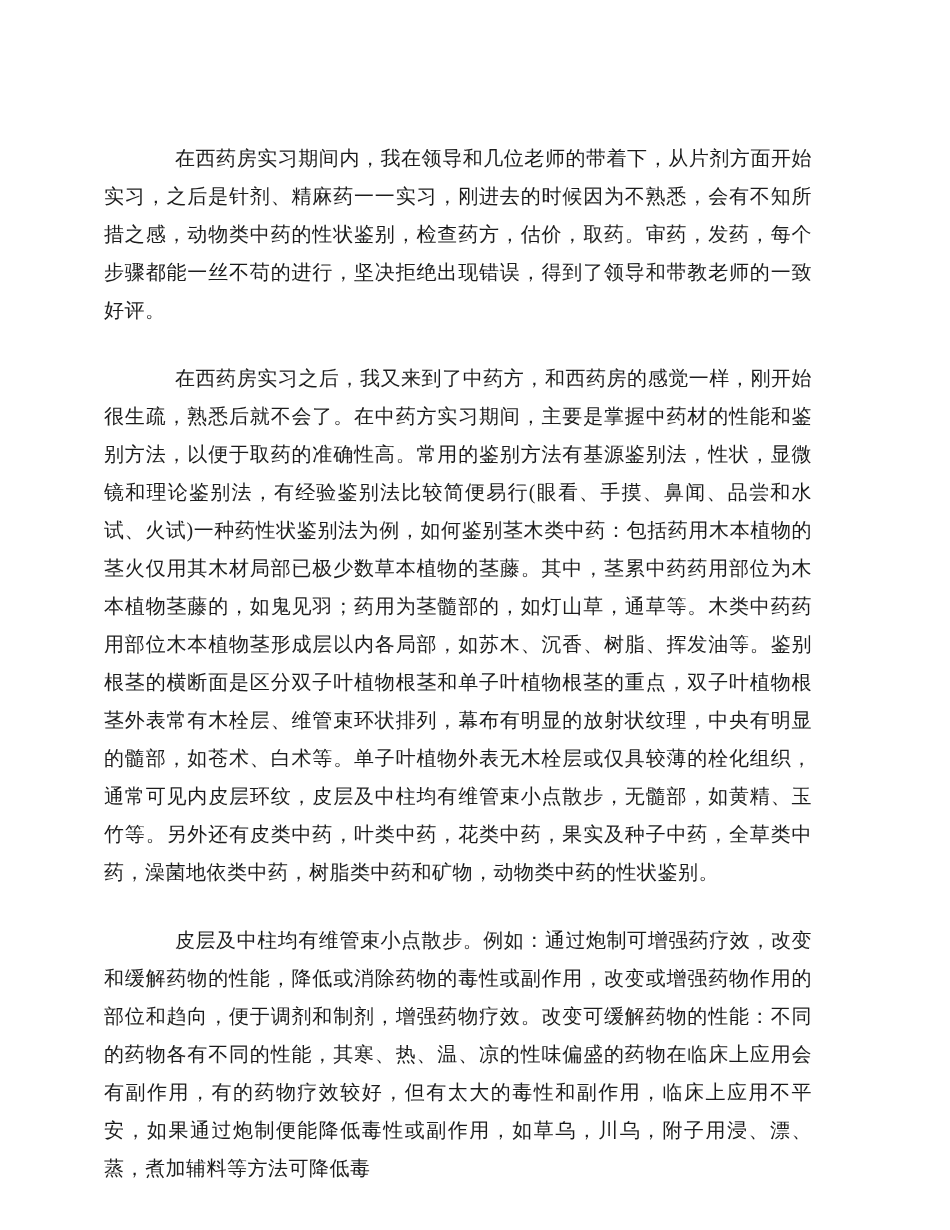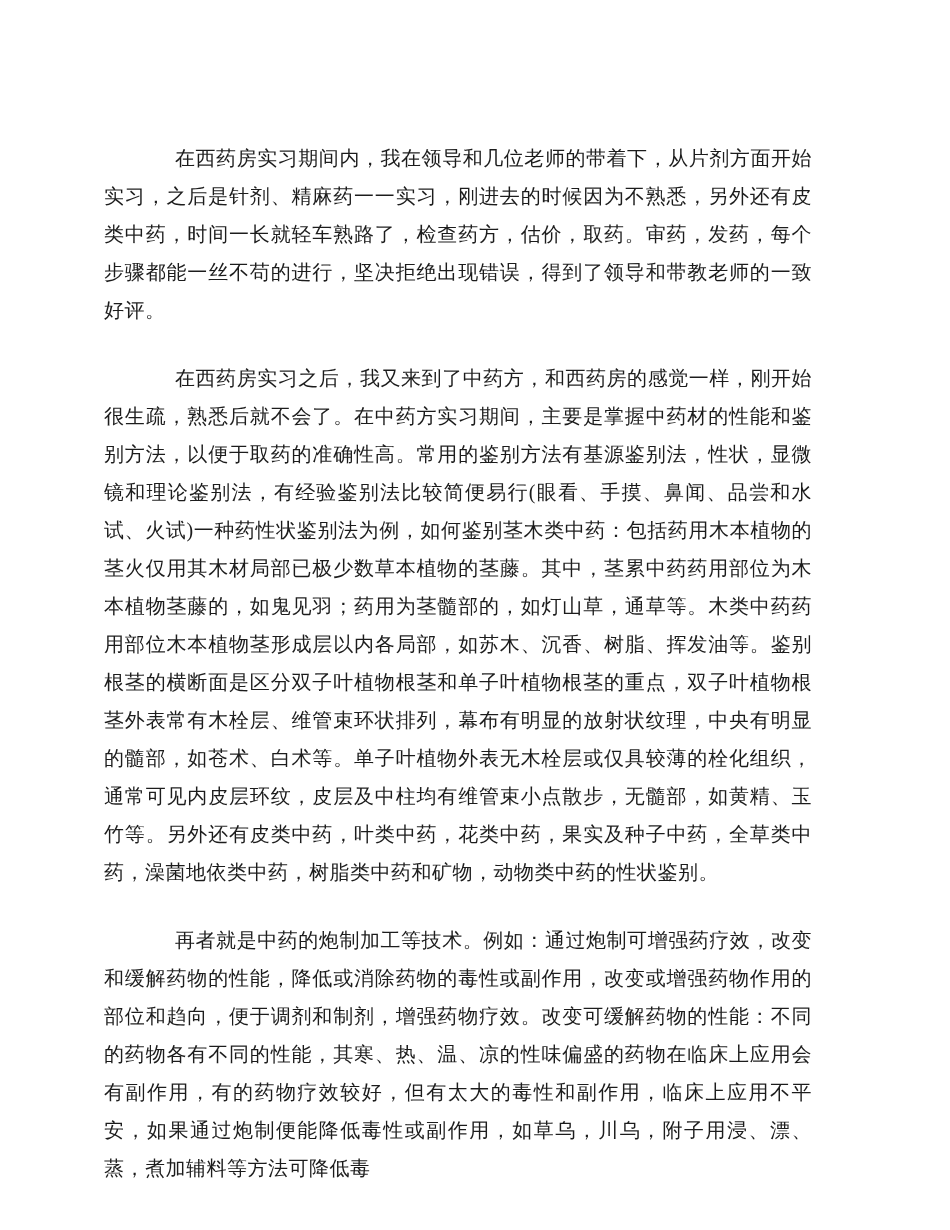--- a/index.html
+++ b/index.html
@@ -33,17 +33,17 @@
     }
     .text-block p:last-child {
       margin-bottom: 0;
     }
   </style>
 </head>
 <body>
 
 <div class="page">
   <div class="text-block">
-    <p>在西药房实习期间内，我在领导和几位老师的带着下，从片剂方面开始实习，之后是针剂、精麻药一一实习，刚进去的时候因为不熟悉，另外还有皮类中药，时间一长就轻车熟路了，检查药方，估价，取药。审药，发药，每个步骤都能一丝不苟的进行，坚决拒绝出现错误，得到了领导和带教老师的一致好评。</p>
+    <p>在西药房实习期间内，我在领导和几位老师的带着下，从片剂方面开始实习，之后是针剂、精麻药一一实习，刚进去的时候因为不熟悉，会有不知所措之感，动物类中药的性状鉴别，检查药方，估价，取药。审药，发药，每个步骤都能一丝不苟的进行，坚决拒绝出现错误，得到了领导和带教老师的一致好评。</p>
     <p>在西药房实习之后，我又来到了中药方，和西药房的感觉一样，刚开始很生疏，熟悉后就不会了。在中药方实习期间，主要是掌握中药材的性能和鉴别方法，以便于取药的准确性高。常用的鉴别方法有基源鉴别法，性状，显微镜和理论鉴别法，有经验鉴别法比较简便易行(眼看、手摸、鼻闻、品尝和水试、火试)一种药性状鉴别法为例，如何鉴别茎木类中药：包括药用木本植物的茎火仅用其木材局部已极少数草本植物的茎藤。其中，茎累中药药用部位为木本植物茎藤的，如鬼见羽；药用为茎髓部的，如灯山草，通草等。木类中药药用部位木本植物茎形成层以内各局部，如苏木、沉香、树脂、挥发油等。鉴别根茎的横断面是区分双子叶植物根茎和单子叶植物根茎的重点，双子叶植物根茎外表常有木栓层、维管束环状排列，幕布有明显的放射状纹理，中央有明显的髓部，如苍术、白术等。单子叶植物外表无木栓层或仅具较薄的栓化组织，通常可见内皮层环纹，皮层及中柱均有维管束小点散步，无髓部，如黄精、玉竹等。另外还有皮类中药，叶类中药，花类中药，果实及种子中药，全草类中药，澡菌地依类中药，树脂类中药和矿物，动物类中药的性状鉴别。</p>
-    <p>再者就是中药的炮制加工等技术。例如：通过炮制可增强药疗效，改变和缓解药物的性能，降低或消除药物的毒性或副作用，改变或增强药物作用的部位和趋向，便于调剂和制剂，增强药物疗效。改变可缓解药物的性能：不同的药物各有不同的性能，其寒、热、温、凉的性味偏盛的药物在临床上应用会有副作用，有的药物疗效较好，但有太大的毒性和副作用，临床上应用不平安，如果通过炮制便能降低毒性或副作用，如草乌，川乌，附子用浸、漂、蒸，煮加辅料等方法可降低毒</p>
+    <p>皮层及中柱均有维管束小点散步。例如：通过炮制可增强药疗效，改变和缓解药物的性能，降低或消除药物的毒性或副作用，改变或增强药物作用的部位和趋向，便于调剂和制剂，增强药物疗效。改变可缓解药物的性能：不同的药物各有不同的性能，其寒、热、温、凉的性味偏盛的药物在临床上应用会有副作用，有的药物疗效较好，但有太大的毒性和副作用，临床上应用不平安，如果通过炮制便能降低毒性或副作用，如草乌，川乌，附子用浸、漂、蒸，煮加辅料等方法可降低毒</p>
   </div>
 </div>
 
 </body></html>

